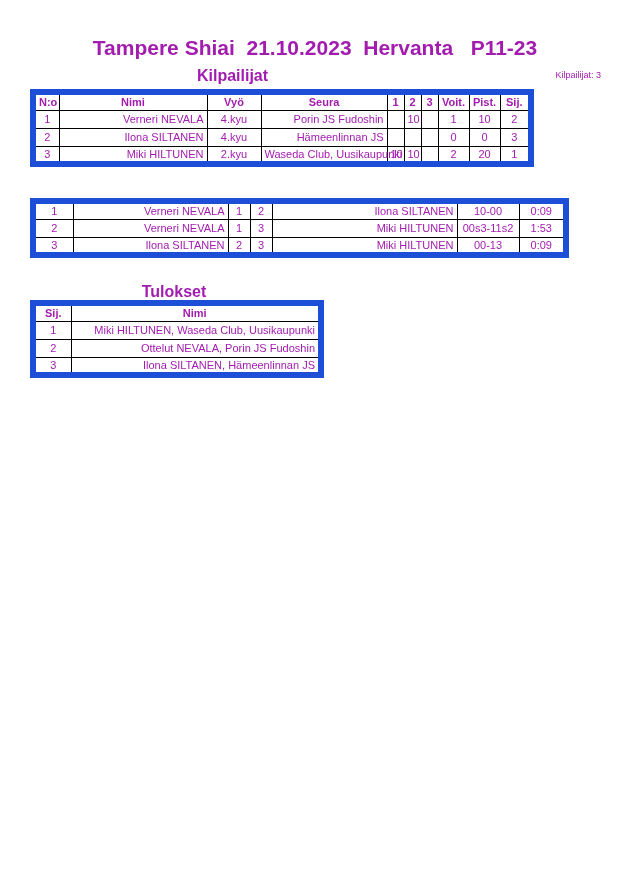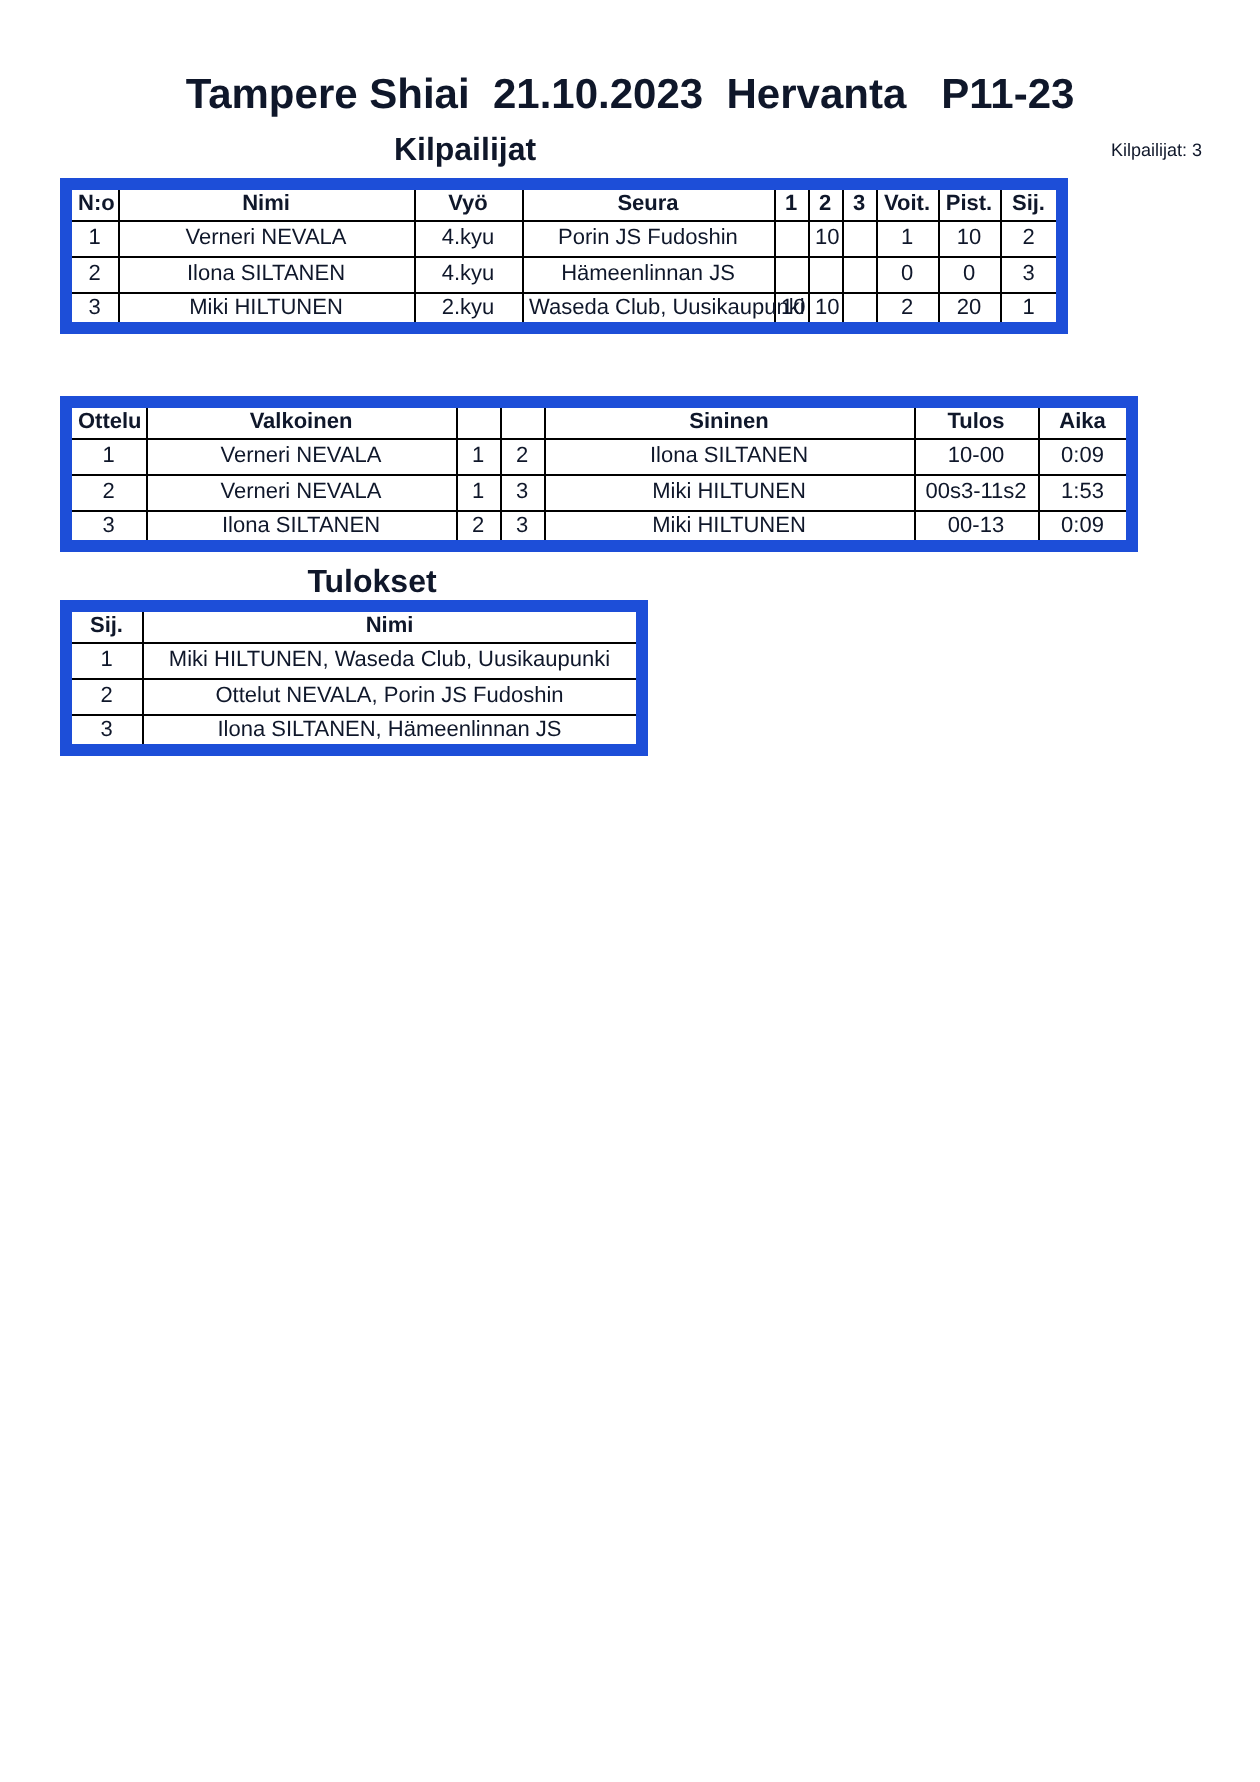--- a/index.html
+++ b/index.html
@@ -3,42 +3,42 @@
 <meta charset="utf-8">
 <style>
   * { margin: 0; padding: 0; box-sizing: border-box; }
   html, body { background: #ffffff; }
   .page {
     position: relative;
     width: 630px;
     height: 891px;
     background: #ffffff;
     font-family: "Liberation Sans", sans-serif;
-    color: #0f172a;
+    color: #a21caf;
     overflow: hidden;
   }
   .doc-title {
     position: absolute;
     top: 36px;
     left: 0;
     width: 630px;
     text-align: center;
     font-size: 21px;
     font-weight: bold;
     white-space: pre;
   }
   .section-label {
     position: absolute;
     font-size: 16px;
     font-weight: bold;
     text-align: center;
   }
   .label-kilpailijat { top: 67px; left: 150px; width: 165px; }
   .label-ottelut     { top: 181px; left: 30px; width: 533px; margin-top: 16px; }
-  .label-tulokset    { top: 283px; left: 42px; width: 288px; }
+  .label-tulokset    { top: 283px; left: 30px; width: 288px; }
   .count-label {
     position: absolute;
     top: 70px;
     right: 29px;
     font-size: 9px;
   }
   table {
     position: absolute;
     border-collapse: collapse;
     table-layout: fixed;
@@ -51,21 +51,21 @@
   th, td {
     border: 1px solid #000;
     font-size: 11px;
     height: 18px;
     padding: 0 3px;
     vertical-align: middle;
     overflow: visible;
   }
   th { font-weight: bold; text-align: center; }
   td.c { text-align: center; }
-  td.l { text-align: center; }
+  td.l { text-align: right; }
   td.nowrap { white-space: nowrap; }
 </style>
 </head>
 <body>
 
 <div class="page">
 
   <div class="doc-title">Tampere Shiai  21.10.2023  Hervanta   P11-23</div>
 
   <div class="section-label label-kilpailijat">Kilpailijat</div>
@@ -142,29 +142,20 @@
     <colgroup>
       <col style="width:40px">
         <col style="width:155px">
         <col style="width:22px">
         <col style="width:22px">
       <col style="width:185px">
         <col style="width:62px">
         <col style="width:47px">
     </colgroup>
     <tbody>
-        <tr>
-      <th>Ottelu</th>
-      <th>Valkoinen</th>
-      <th></th>
-      <th></th>
-      <th>Sininen</th>
-      <th>Tulos</th>
-      <th>Aika</th>
-    </tr>
     <tr>
       <td class="c">1</td>
       <td class="l">Verneri NEVALA</td>
       <td class="c">1</td>
       <td class="c">2</td>
       <td class="l">Ilona SILTANEN</td>
       <td class="c">10-00</td>
       <td class="c">0:09</td>
     </tr>
     <tr>

